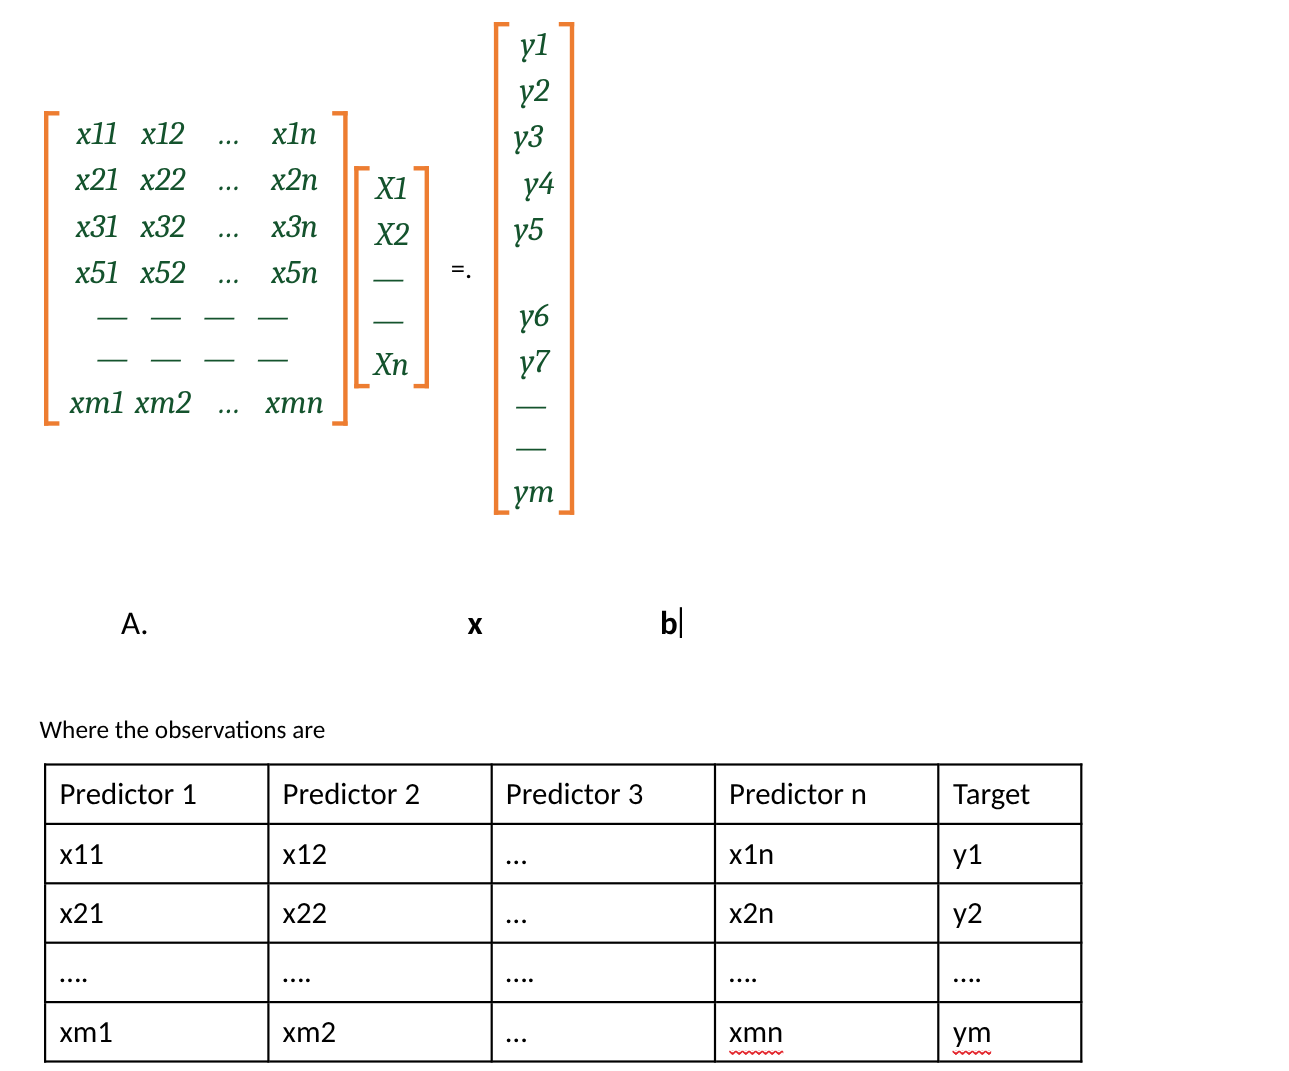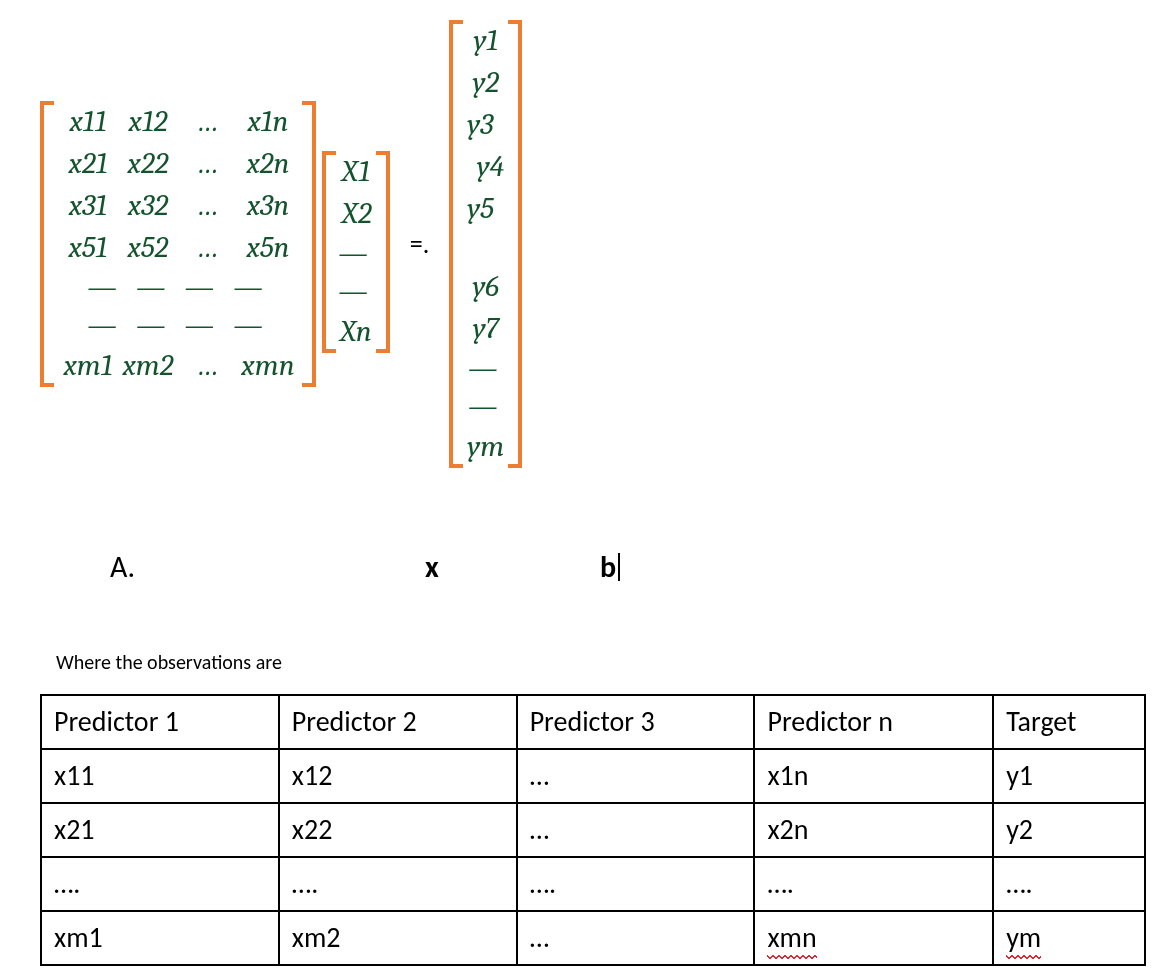--- a/index.html
+++ b/index.html
@@ -85,29 +85,29 @@
   .cursor-bar::after{
     content:"";
     display:inline-block;
     width:2px;height:28px;
     background:#000;
     vertical-align:-4px;
     margin-left:2px;
   }
   .body-text{
     position:absolute;
-    left:56px;top:650px;
-    font-size:20px;
+    left:36px;top:650px;
+    font-size:23px;
     text-align:right;
   }
   table.obs{
     position:absolute;
     left:40px;top:694px;
     border-collapse:collapse;
-    width:1106px;
+    width:944px;
     font-size:28px;
   }
   table.obs td{
     border:2px solid #000;
     padding:6px 12px 8px 12px;
     text-align:left;
     vertical-align:middle;
     height:38px;
   }
   .squiggle{

